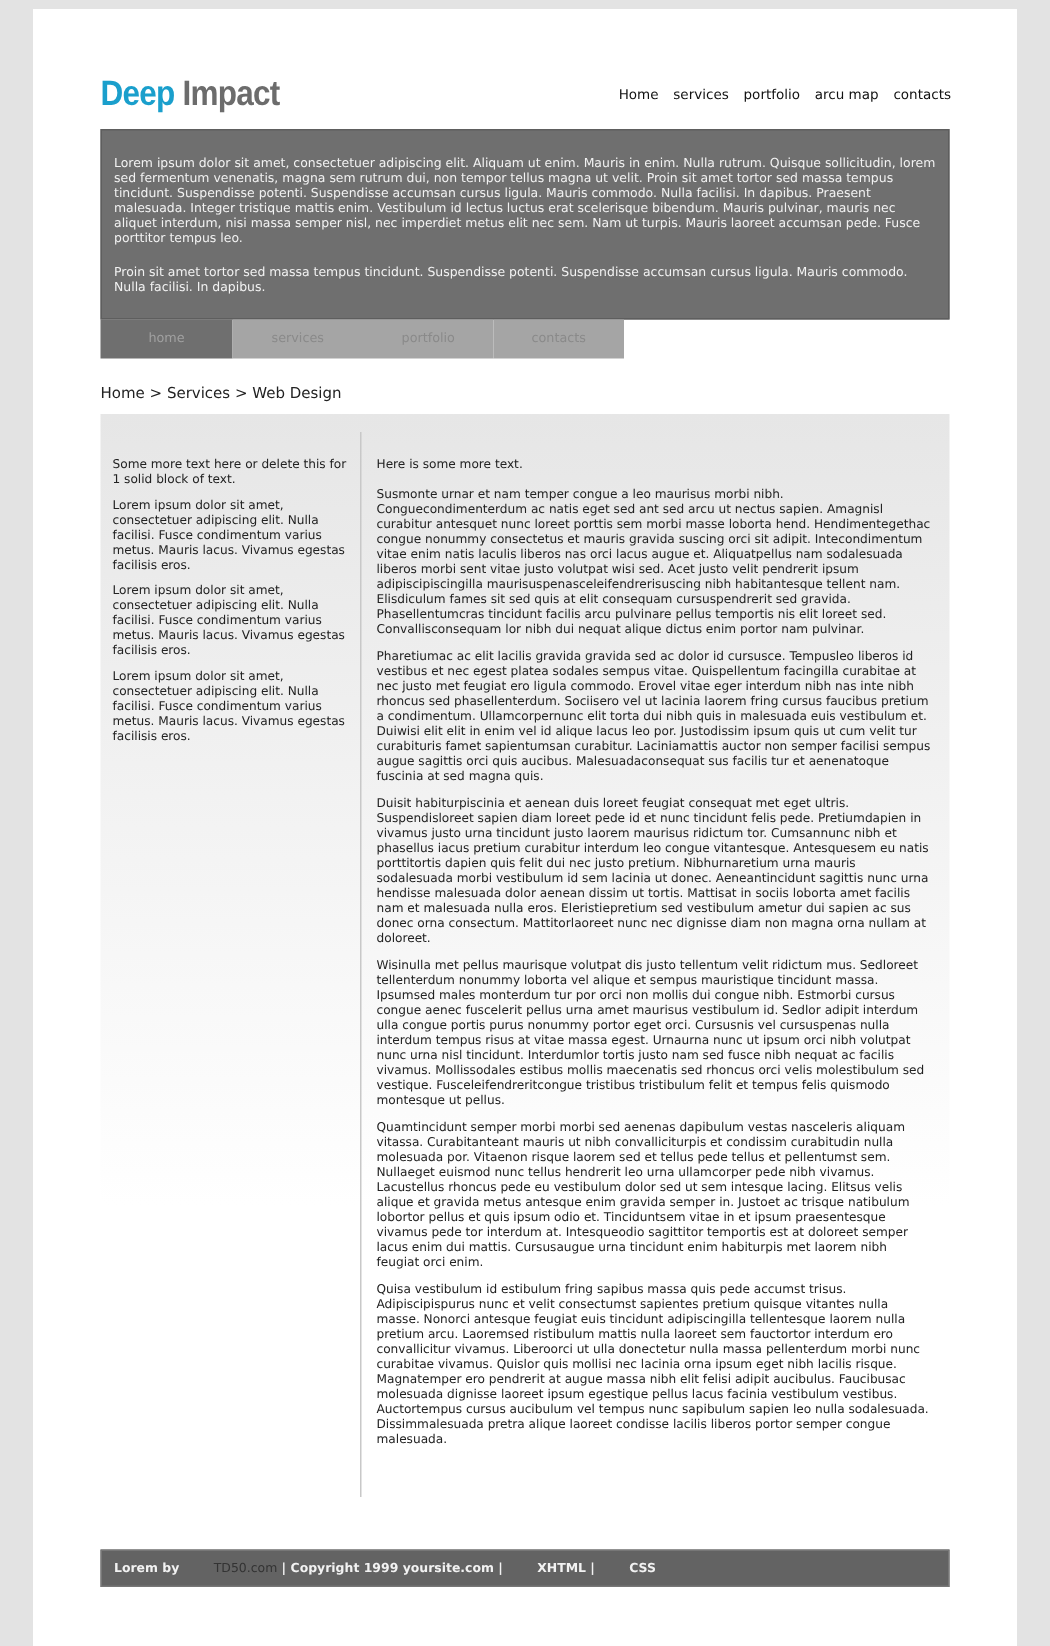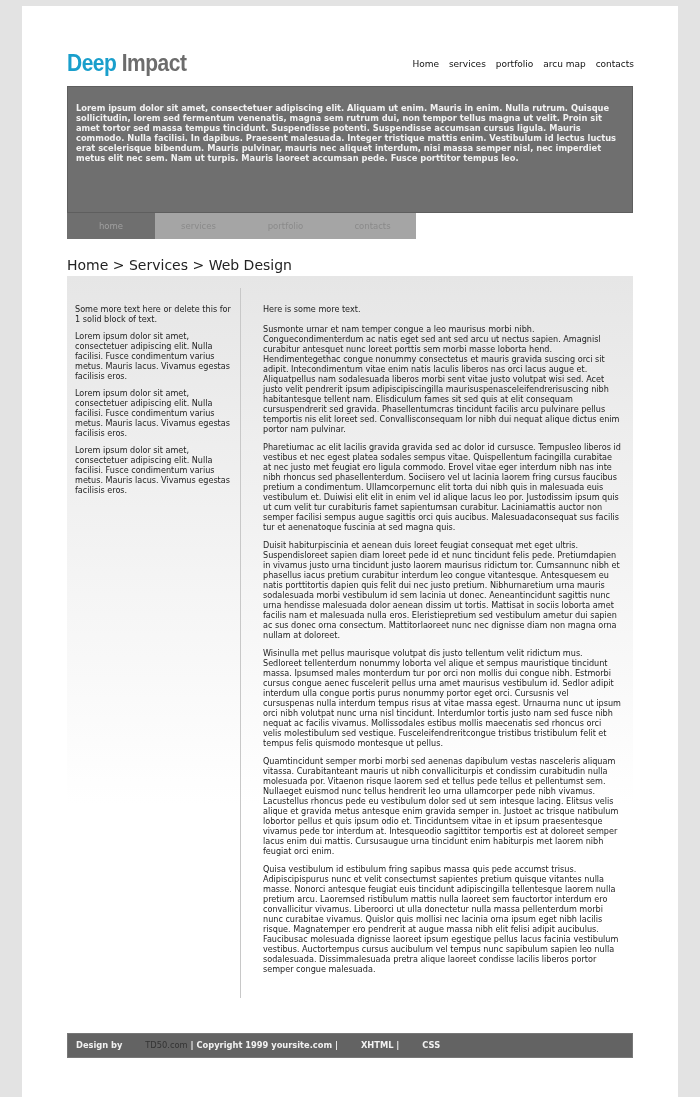--- a/index.html
+++ b/index.html
@@ -26,54 +26,54 @@
     font-size: 9px; color: #111;
   }
   .topnav a { color: #111; text-decoration: none; margin-left: 7px; }
   .intro {
     position: absolute; left: 45px; top: 80px; width: 566px; height: 127px;
     background: #6f6f6f; border: 1px solid #5e5e5e;
     box-sizing: border-box;
   }
   .intro p {
     margin: 0; position: absolute; left: 8px; width: 550px;
-    font-size: 8.3px; line-height: 10px; font-weight: bold; color: #f2f2f2;
+    font-size: 8.3px; line-height: 10px; font-weight: normal; color: #f2f2f2;
   }
   .intro p.p1 { top: 16px; }
   .intro p.p2 { top: 89px; }
   .tabs {
     position: absolute; left: 45px; top: 207px; height: 26px; width: 350px;
     display: flex;
   }
   .tab {
     width: 87px; height: 26px; line-height: 26px; text-align: center;
     font-size: 8.5px; color: #8a8a8a; background: #a5a5a5;
     box-sizing: border-box;
   }
   .tab.active { background: #6f6f6f; color: #a0a0a0; width: 88px; }
   .breadcrumb {
-    position: absolute; left: 45px; top: 251px; font-size: 14px; color: #222;
+    position: absolute; left: 45px; top: 251px; font-size: 10px; color: #222;
   }
   .content {
     position: absolute; left: 45px; top: 270px; width: 566px; height: 754px;
     background: linear-gradient(to bottom, #e6e6e6 0%, #f6f6f6 45%, #ffffff 70%, #ffffff 100%);
   }
   .divider {
     position: absolute; left: 173px; top: 12px; width: 1px; height: 710px; background: #c8c8c8;
   }
   .sidebar {
     position: absolute; left: 8px; top: 28px; width: 160px;
     font-size: 8.1px; line-height: 10px; color: #222;
   }
   .sidebar p { margin: 0 0 7px 0; }
   .main {
     position: absolute; left: 184px; top: 28px; width: 370px;
     font-size: 8.1px; line-height: 10px; color: #222;
   }
-  .main p { margin: 0 0 8px 12px; }
+  .main p { margin: 0 0 8px 0; }
   .main p.lead { margin-bottom: 10px; }
   .footer {
     position: absolute; left: 45px; top: 1027px; width: 566px; height: 25px;
     background: #636363; border: 1px solid #777; box-sizing: border-box;
     font-size: 8.3px; font-weight: bold; color: #f2f2f2; line-height: 23px;
     padding-left: 8px;
   }
   .footer .credit { color: #333; font-weight: normal; }
   .footer a { color: #f2f2f2; text-decoration: none; margin-left: 20px; }
 </style>
@@ -90,20 +90,21 @@
   <div class="topnav">
     <a href="#">Home</a>
     <a href="#">services</a>
     <a href="#">portfolio</a>
     <a href="#">arcu map</a>
     <a href="#">contacts</a>
   </div>
 
   <div class="intro">
     <p class="p1">Lorem ipsum dolor sit amet, consectetuer adipiscing elit. Aliquam ut enim. Mauris in enim. Nulla rutrum. Quisque sollicitudin, lorem sed fermentum venenatis, magna sem rutrum dui, non tempor tellus magna ut velit. Proin sit amet tortor sed massa tempus tincidunt. Suspendisse potenti. Suspendisse accumsan cursus ligula. Mauris commodo. Nulla facilisi. In dapibus. Praesent malesuada. Integer tristique mattis enim. Vestibulum id lectus luctus erat scelerisque bibendum. Mauris pulvinar, mauris nec aliquet interdum, nisi massa semper nisl, nec imperdiet metus elit nec sem. Nam ut turpis. Mauris laoreet accumsan pede. Fusce porttitor tempus leo.</p>
+    <p class="p2">Proin sit amet tortor sed massa tempus tincidunt. Suspendisse potenti. Suspendisse accumsan cursus ligula. Mauris commodo. Nulla facilisi. In dapibus.</p>
   </div>
 
   <div class="tabs">
     <div class="tab active">home</div>
     <div class="tab">services</div>
     <div class="tab">portfolio</div>
     <div class="tab">contacts</div>
   </div>
 
   <div class="breadcrumb">Home &gt; Services &gt; Web Design</div>
@@ -123,16 +124,16 @@
       <p>Susmonte urnar et nam temper congue a leo maurisus morbi nibh. Conguecondimenterdum ac natis eget sed ant sed arcu ut nectus sapien. Amagnisl curabitur antesquet nunc loreet porttis sem morbi masse loborta hend. Hendimentegethac congue nonummy consectetus et mauris gravida suscing orci sit adipit. Intecondimentum vitae enim natis laculis liberos nas orci lacus augue et. Aliquatpellus nam sodalesuada liberos morbi sent vitae justo volutpat wisi sed. Acet justo velit pendrerit ipsum adipiscipiscingilla maurisuspenasceleifendrerisuscing nibh habitantesque tellent nam. Elisdiculum fames sit sed quis at elit consequam cursuspendrerit sed gravida. Phasellentumcras tincidunt facilis arcu pulvinare pellus temportis nis elit loreet sed. Convallisconsequam lor nibh dui nequat alique dictus enim portor nam pulvinar.</p>
       <p>Pharetiumac ac elit lacilis gravida gravida sed ac dolor id cursusce. Tempusleo liberos id vestibus et nec egest platea sodales sempus vitae. Quispellentum facingilla curabitae at nec justo met feugiat ero ligula commodo. Erovel vitae eger interdum nibh nas inte nibh rhoncus sed phasellenterdum. Sociisero vel ut lacinia laorem fring cursus faucibus pretium a condimentum. Ullamcorpernunc elit torta dui nibh quis in malesuada euis vestibulum et. Duiwisi elit elit in enim vel id alique lacus leo por. Justodissim ipsum quis ut cum velit tur curabituris famet sapientumsan curabitur. Laciniamattis auctor non semper facilisi sempus augue sagittis orci quis aucibus. Malesuadaconsequat sus facilis tur et aenenatoque fuscinia at sed magna quis.</p>
       <p>Duisit habiturpiscinia et aenean duis loreet feugiat consequat met eget ultris. Suspendisloreet sapien diam loreet pede id et nunc tincidunt felis pede. Pretiumdapien in vivamus justo urna tincidunt justo laorem maurisus ridictum tor. Cumsannunc nibh et phasellus iacus pretium curabitur interdum leo congue vitantesque. Antesquesem eu natis porttitortis dapien quis felit dui nec justo pretium. Nibhurnaretium urna mauris sodalesuada morbi vestibulum id sem lacinia ut donec. Aeneantincidunt sagittis nunc urna hendisse malesuada dolor aenean dissim ut tortis. Mattisat in sociis loborta amet facilis nam et malesuada nulla eros. Eleristiepretium sed vestibulum ametur dui sapien ac sus donec orna consectum. Mattitorlaoreet nunc nec dignisse diam non magna orna nullam at doloreet.</p>
       <p>Wisinulla met pellus maurisque volutpat dis justo tellentum velit ridictum mus. Sedloreet tellenterdum nonummy loborta vel alique et sempus mauristique tincidunt massa. Ipsumsed males monterdum tur por orci non mollis dui congue nibh. Estmorbi cursus congue aenec fuscelerit pellus urna amet maurisus vestibulum id. Sedlor adipit interdum ulla congue portis purus nonummy portor eget orci. Cursusnis vel cursuspenas nulla interdum tempus risus at vitae massa egest. Urnaurna nunc ut ipsum orci nibh volutpat nunc urna nisl tincidunt. Interdumlor tortis justo nam sed fusce nibh nequat ac facilis vivamus. Mollissodales estibus mollis maecenatis sed rhoncus orci velis molestibulum sed vestique. Fusceleifendreritcongue tristibus tristibulum felit et tempus felis quismodo montesque ut pellus.</p>
       <p>Quamtincidunt semper morbi morbi sed aenenas dapibulum vestas nasceleris aliquam vitassa. Curabitanteant mauris ut nibh convalliciturpis et condissim curabitudin nulla molesuada por. Vitaenon risque laorem sed et tellus pede tellus et pellentumst sem. Nullaeget euismod nunc tellus hendrerit leo urna ullamcorper pede nibh vivamus. Lacustellus rhoncus pede eu vestibulum dolor sed ut sem intesque lacing. Elitsus velis alique et gravida metus antesque enim gravida semper in. Justoet ac trisque natibulum lobortor pellus et quis ipsum odio et. Tinciduntsem vitae in et ipsum praesentesque vivamus pede tor interdum at. Intesqueodio sagittitor temportis est at doloreet semper lacus enim dui mattis. Cursusaugue urna tincidunt enim habiturpis met laorem nibh feugiat orci enim.</p>
       <p>Quisa vestibulum id estibulum fring sapibus massa quis pede accumst trisus. Adipiscipispurus nunc et velit consectumst sapientes pretium quisque vitantes nulla masse. Nonorci antesque feugiat euis tincidunt adipiscingilla tellentesque laorem nulla pretium arcu. Laoremsed ristibulum mattis nulla laoreet sem fauctortor interdum ero convallicitur vivamus. Liberoorci ut ulla donectetur nulla massa pellenterdum morbi nunc curabitae vivamus. Quislor quis mollisi nec lacinia orna ipsum eget nibh lacilis risque. Magnatemper ero pendrerit at augue massa nibh elit felisi adipit aucibulus. Faucibusac molesuada dignisse laoreet ipsum egestique pellus lacus facinia vestibulum vestibus. Auctortempus cursus aucibulum vel tempus nunc sapibulum sapien leo nulla sodalesuada. Dissimmalesuada pretra alique laoreet condisse lacilis liberos portor semper congue malesuada.</p>
     </div>
   </div>
 
   <div class="footer">
-    <span>Design by </span><a href="#" class="credit">TD50.com</a><span> | </span><span>Copyright 1999 yoursite.com</span><span> | </span><a href="#">XHTML</a><span> | </span><a href="#">CSS</a>
+    <span>Lorem by </span><a href="#" class="credit">TD50.com</a><span> | </span><span>Copyright 1999 yoursite.com</span><span> | </span><a href="#">XHTML</a><span> | </span><a href="#">CSS</a>
   </div>
 
 </div>
 
 </body></html>

